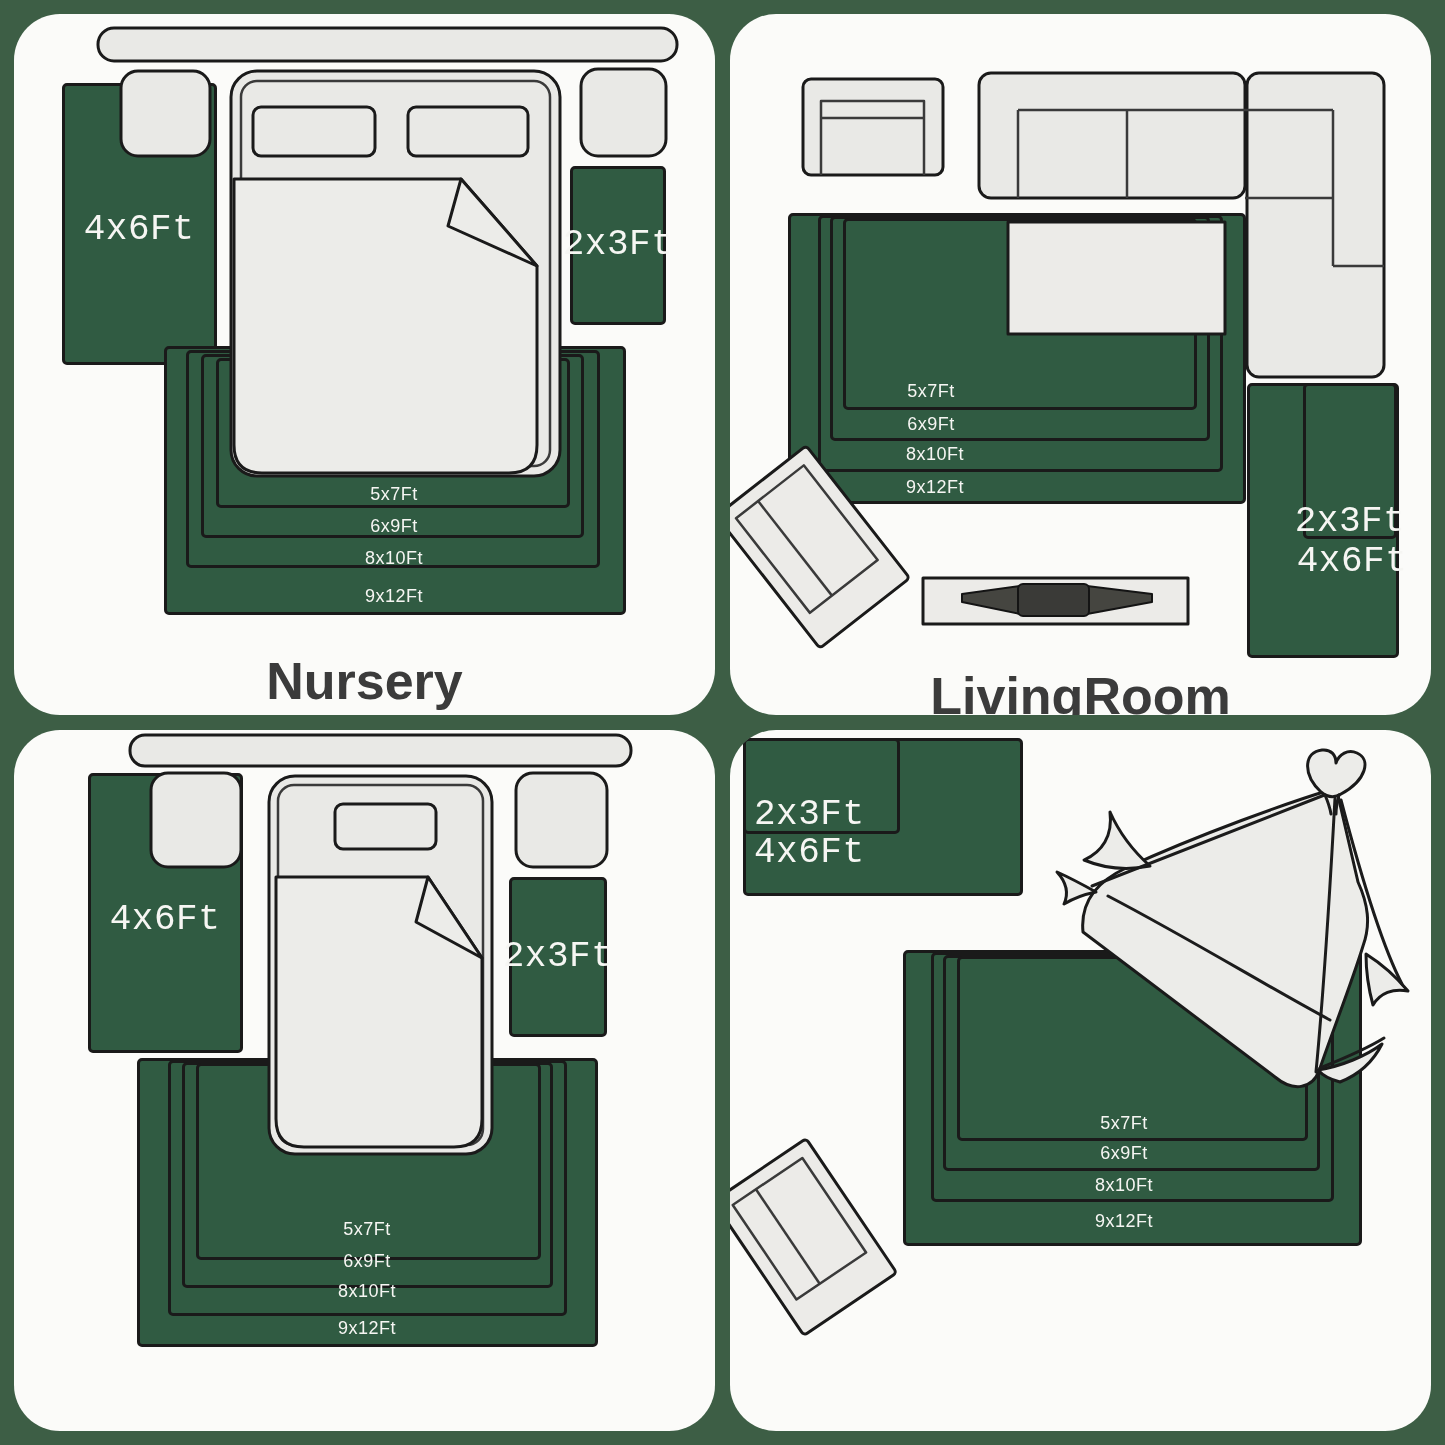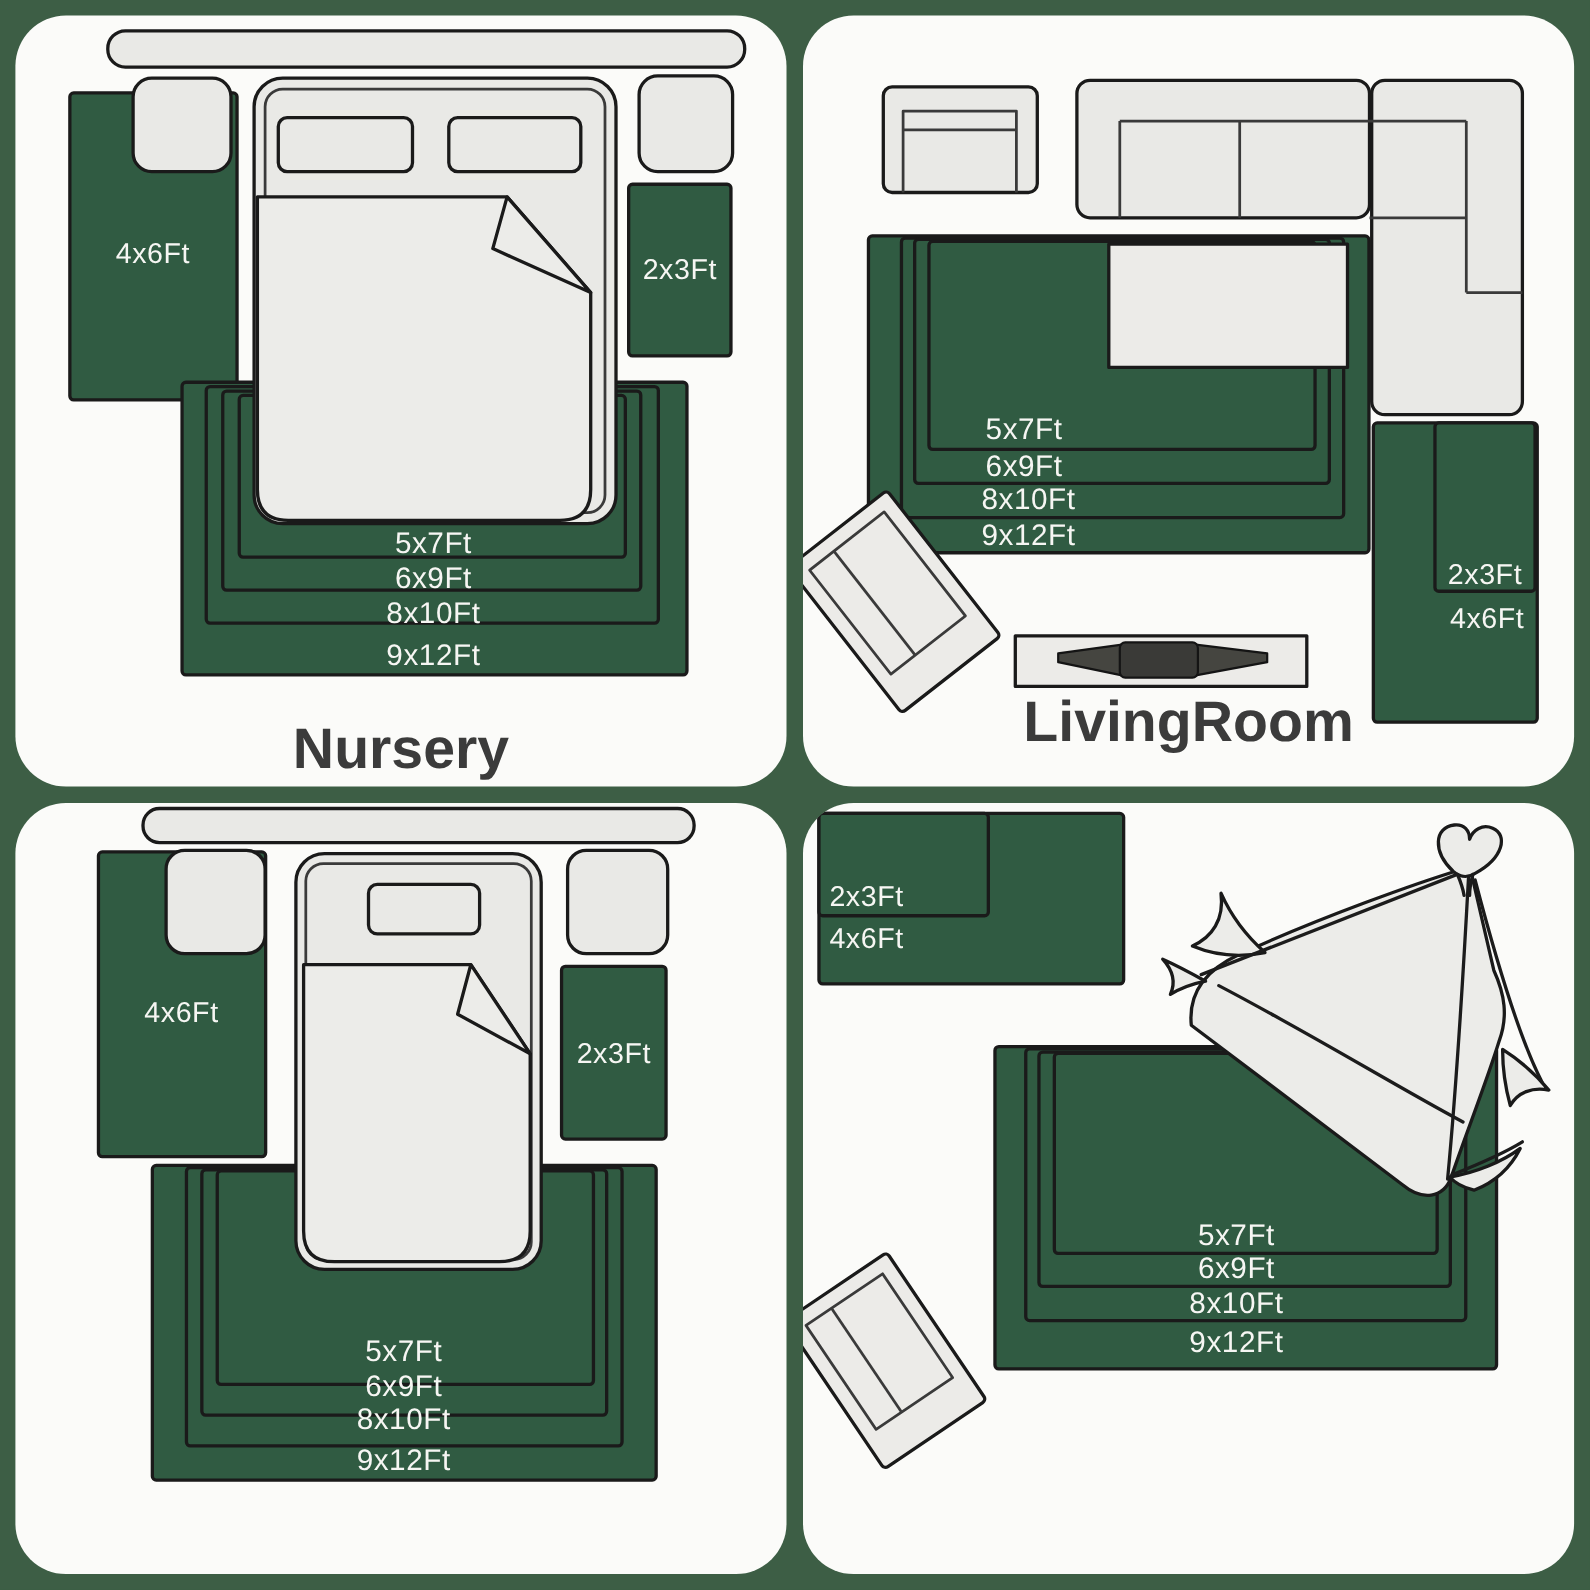--- a/index.html
+++ b/index.html
@@ -16,24 +16,24 @@
   #panel-bedroom{left:14px;top:14px;}
   #panel-livingroom{left:730px;top:14px;}
   #panel-dorm{left:14px;top:730px;}
   #panel-nursery{left:730px;top:730px;}
 
   .rug{
     position:absolute;background:#305b42;
     border:3px solid #1a1a1a;border-radius:5px;box-sizing:border-box;
   }
   .lbl{
-    position:absolute;color:#f6f6f3;font-size:27px;line-height:1;
+    position:absolute;color:#f6f6f3;font-size:18px;line-height:1;
     transform:translate(-50%,-50%);white-space:nowrap;letter-spacing:.5px;
   }
-  .side-lbl{font-size:26px;}
+  .side-lbl{font-size:36px;font-family:Liberation Mono, monospace;}
   .corner-lbl{transform:translate(0,-50%);}
   .title{
     position:absolute;left:0;right:0;text-align:center;
     color:#3b3b3b;font-weight:bold;font-size:52px;line-height:1;
   }
   svg.furn{position:absolute;left:0;top:0;width:701px;height:701px;pointer-events:none;}
   .furn .f{fill:#e9e9e6;stroke:#1a1a1a;stroke-width:3;stroke-linejoin:round;}
   .furn .blank{fill:#ecece9;stroke:#1a1a1a;stroke-width:3;stroke-linejoin:round;}
   .furn .thin{fill:none;stroke:#3a3a3a;stroke-width:2.5;stroke-linejoin:round;}
   .furn .mat{fill:#ecebe8;stroke:#1a1a1a;stroke-width:3;stroke-linejoin:round;}
@@ -104,21 +104,21 @@
       <rect class="darker" x="288" y="570" width="71" height="32" rx="5"></rect>
     </g>
   </svg>
 
   <div class="lbl" style="left:201px;top:377px;">5x7Ft</div>
   <div class="lbl" style="left:201px;top:410px;">6x9Ft</div>
   <div class="lbl" style="left:205px;top:440px;">8x10Ft</div>
   <div class="lbl" style="left:205px;top:473px;">9x12Ft</div>
   <div class="lbl side-lbl" style="left:620px;top:508px;">2x3Ft</div>
   <div class="lbl side-lbl" style="left:622px;top:548px;">4x6Ft</div>
-  <div class="title" style="top:617px;">LivingRoom</div>
+  <div class="title" style="top:656px;">LivingRoom</div>
 </div>
 
 <div class="panel" id="panel-dorm">
   <div class="rug" style="left:74px;top:43px;width:155px;height:280px;"></div>
   <div class="rug" style="left:495px;top:147px;width:98px;height:160px;"></div>
   <div class="rug" style="left:123px;top:328px;width:461px;height:289px;"></div>
   <div class="rug" style="left:154px;top:330px;width:399px;height:256px;"></div>
   <div class="rug" style="left:168px;top:332px;width:371px;height:226px;"></div>
   <div class="rug" style="left:182px;top:333px;width:345px;height:197px;"></div>
 

